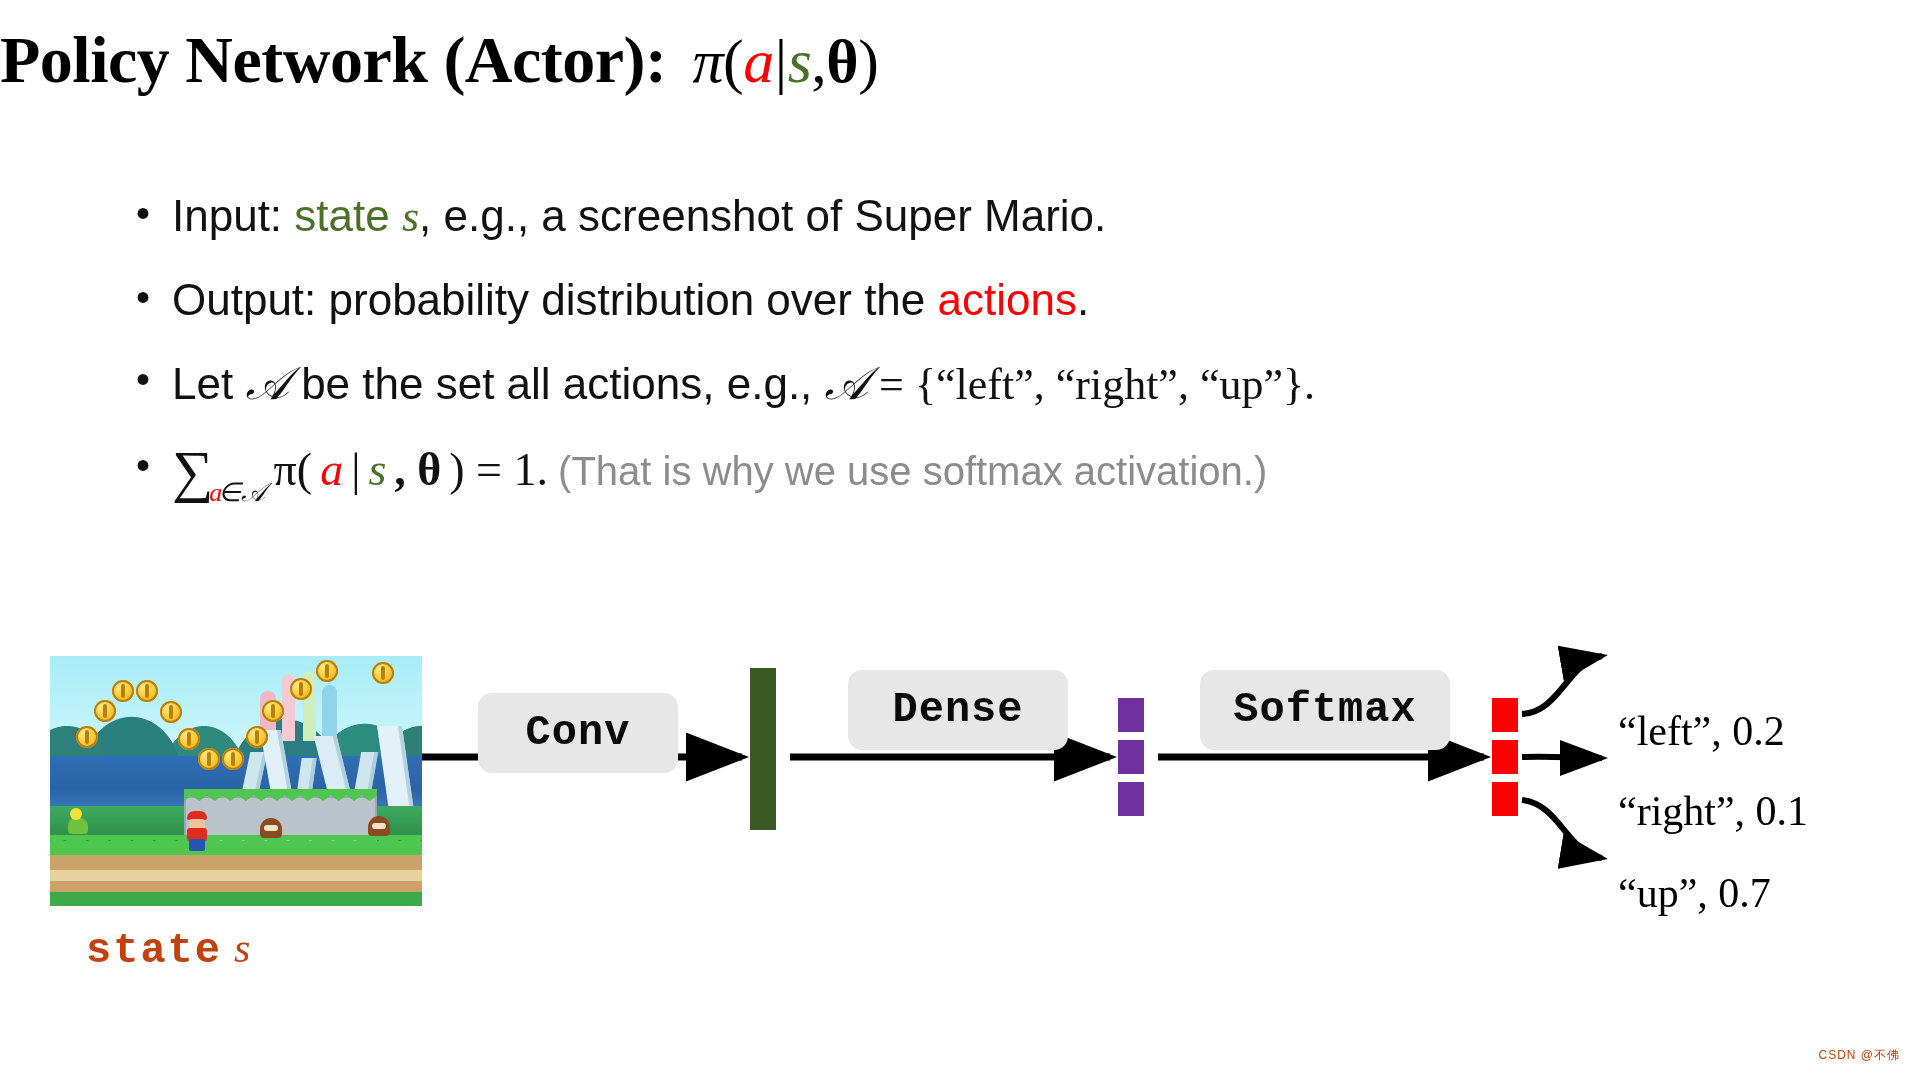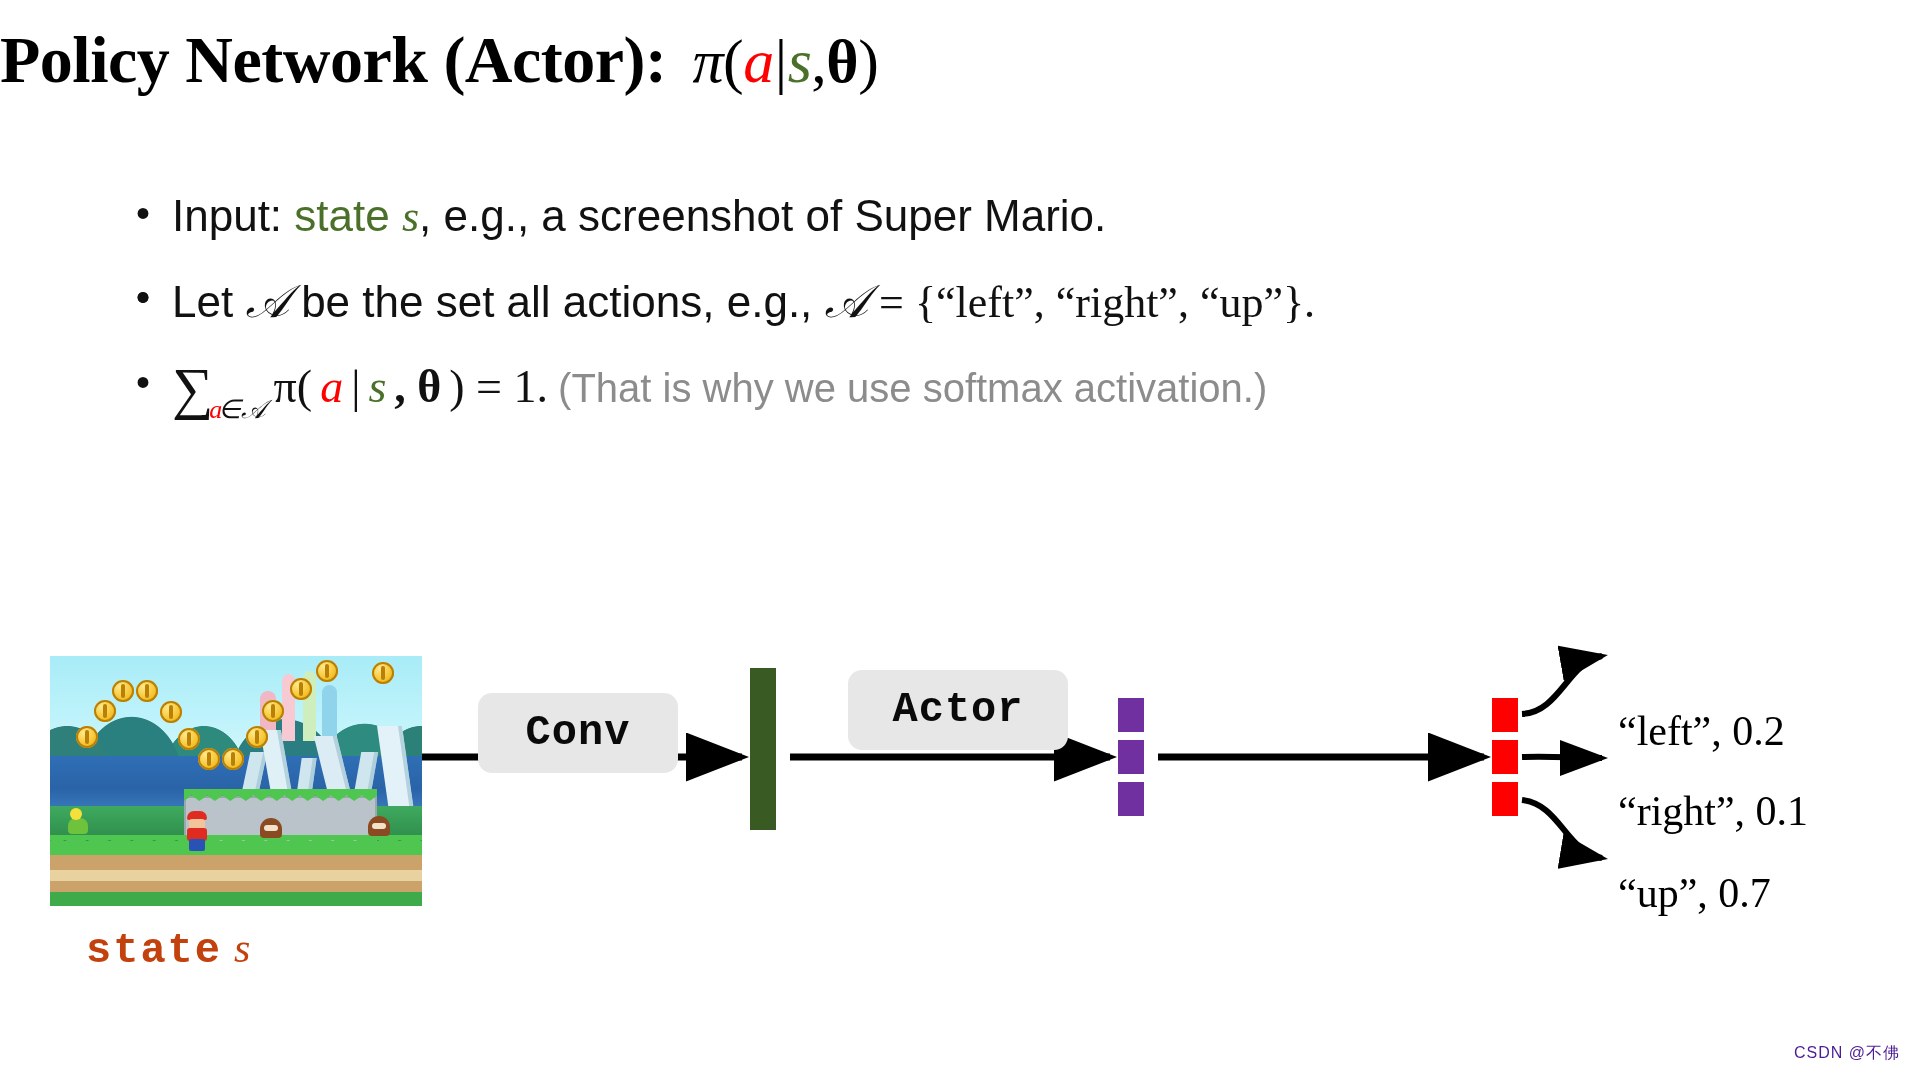--- a/index.html
+++ b/index.html
@@ -309,41 +309,42 @@
     position: absolute;
     left: 0; top: 0;
     width: 1920px; height: 400px;
   }
 
   
   #watermark {
     position: absolute;
     right: 20px;
     bottom: 16px;
-    color: #4c1d95;
-    font-size: 16px;
+    color: #c2410c;
+    font-size: 12px;
     letter-spacing: 1px;
   }
 </style>
 </head>
 <body>
 
 <div id="slide-title">
   <span>Policy Network (Actor):</span><span class="formula"><span class="mi">π</span><span>(</span><span class="mi red">a</span><span class="bar-sep">|</span><span class="mi green">s</span><span>,</span><span class="boldtheta">θ</span><span>)</span></span>
 </div>
 
 <div id="bullets">
 
   <div class="bullet">
     <span class="dot">•</span>
     <span class="txt"><span>Input: </span><span class="green">state </span><span class="green mi">s</span><span>, e.g., a screenshot of Super Mario.</span></span>
   </div>
 
   <div class="bullet">
     <span class="dot">•</span>
+    <span class="txt"><span>Output: probability distribution over the </span><span class="red">actions</span><span>.</span></span>
   </div>
 
   <div class="bullet">
     <span class="dot">•</span>
     <span class="txt"><span>Let </span><span class="cal">𝒜</span><span> be the set all actions, e.g., </span><span class="cal">𝒜</span><span class="ser"> = {</span><span class="ser">“left”, “right”, “up”</span><span class="ser">}.</span></span>
   </div>
 
   <div class="bullet" id="bullet-sum">
     <span class="dot">•</span>
     <span class="txt"><span class="sum-sym">∑</span><span class="sum-sub red">a</span><span class="sum-sub">∈𝒜</span><span class="pi-expr">π(</span><span class="pi-expr mi red">a</span><span class="pi-expr">|</span><span class="pi-expr mi green">s</span><span class="pi-expr boldtheta">, θ</span><span class="pi-expr">) = 1.</span><span class="note grey">(That is why we use softmax activation.)</span></span>
@@ -416,21 +417,22 @@
     </defs>
     <line x1="422" y1="117" x2="742" y2="117" stroke="#000" stroke-width="7" marker-end="url(#arrowhead)"></line>
     <line x1="790" y1="117" x2="1110" y2="117" stroke="#000" stroke-width="7" marker-end="url(#arrowhead)"></line>
     <line x1="1158" y1="117" x2="1484" y2="117" stroke="#000" stroke-width="7" marker-end="url(#arrowhead)"></line>
     <path d="M1522 74 C1560 72, 1568 22, 1602 16" stroke="#000" stroke-width="6" fill="none" marker-end="url(#arrowhead-sm)"></path>
     <path d="M1522 117 C1556 116, 1570 118, 1602 118" stroke="#000" stroke-width="6" fill="none" marker-end="url(#arrowhead-sm)"></path>
     <path d="M1522 160 C1560 164, 1566 212, 1602 218" stroke="#000" stroke-width="6" fill="none" marker-end="url(#arrowhead-sm)"></path>
   </svg>
 
   <div class="layer-box" id="box-conv">Conv</div>
-  <div class="layer-box" id="box-dense">Actor</div>
+  <div class="layer-box" id="box-dense">Dense</div>
+  <div class="layer-box" id="box-softmax">Softmax</div>
 
   <div id="feature-bar"></div>
 
   <div class="node-purple" id="node-p1"></div>
   <div class="node-purple" id="node-p2"></div>
   <div class="node-purple" id="node-p3"></div>
 
   <div class="node-red" id="node-r1"></div>
   <div class="node-red" id="node-r2"></div>
   <div class="node-red" id="node-r3"></div>

